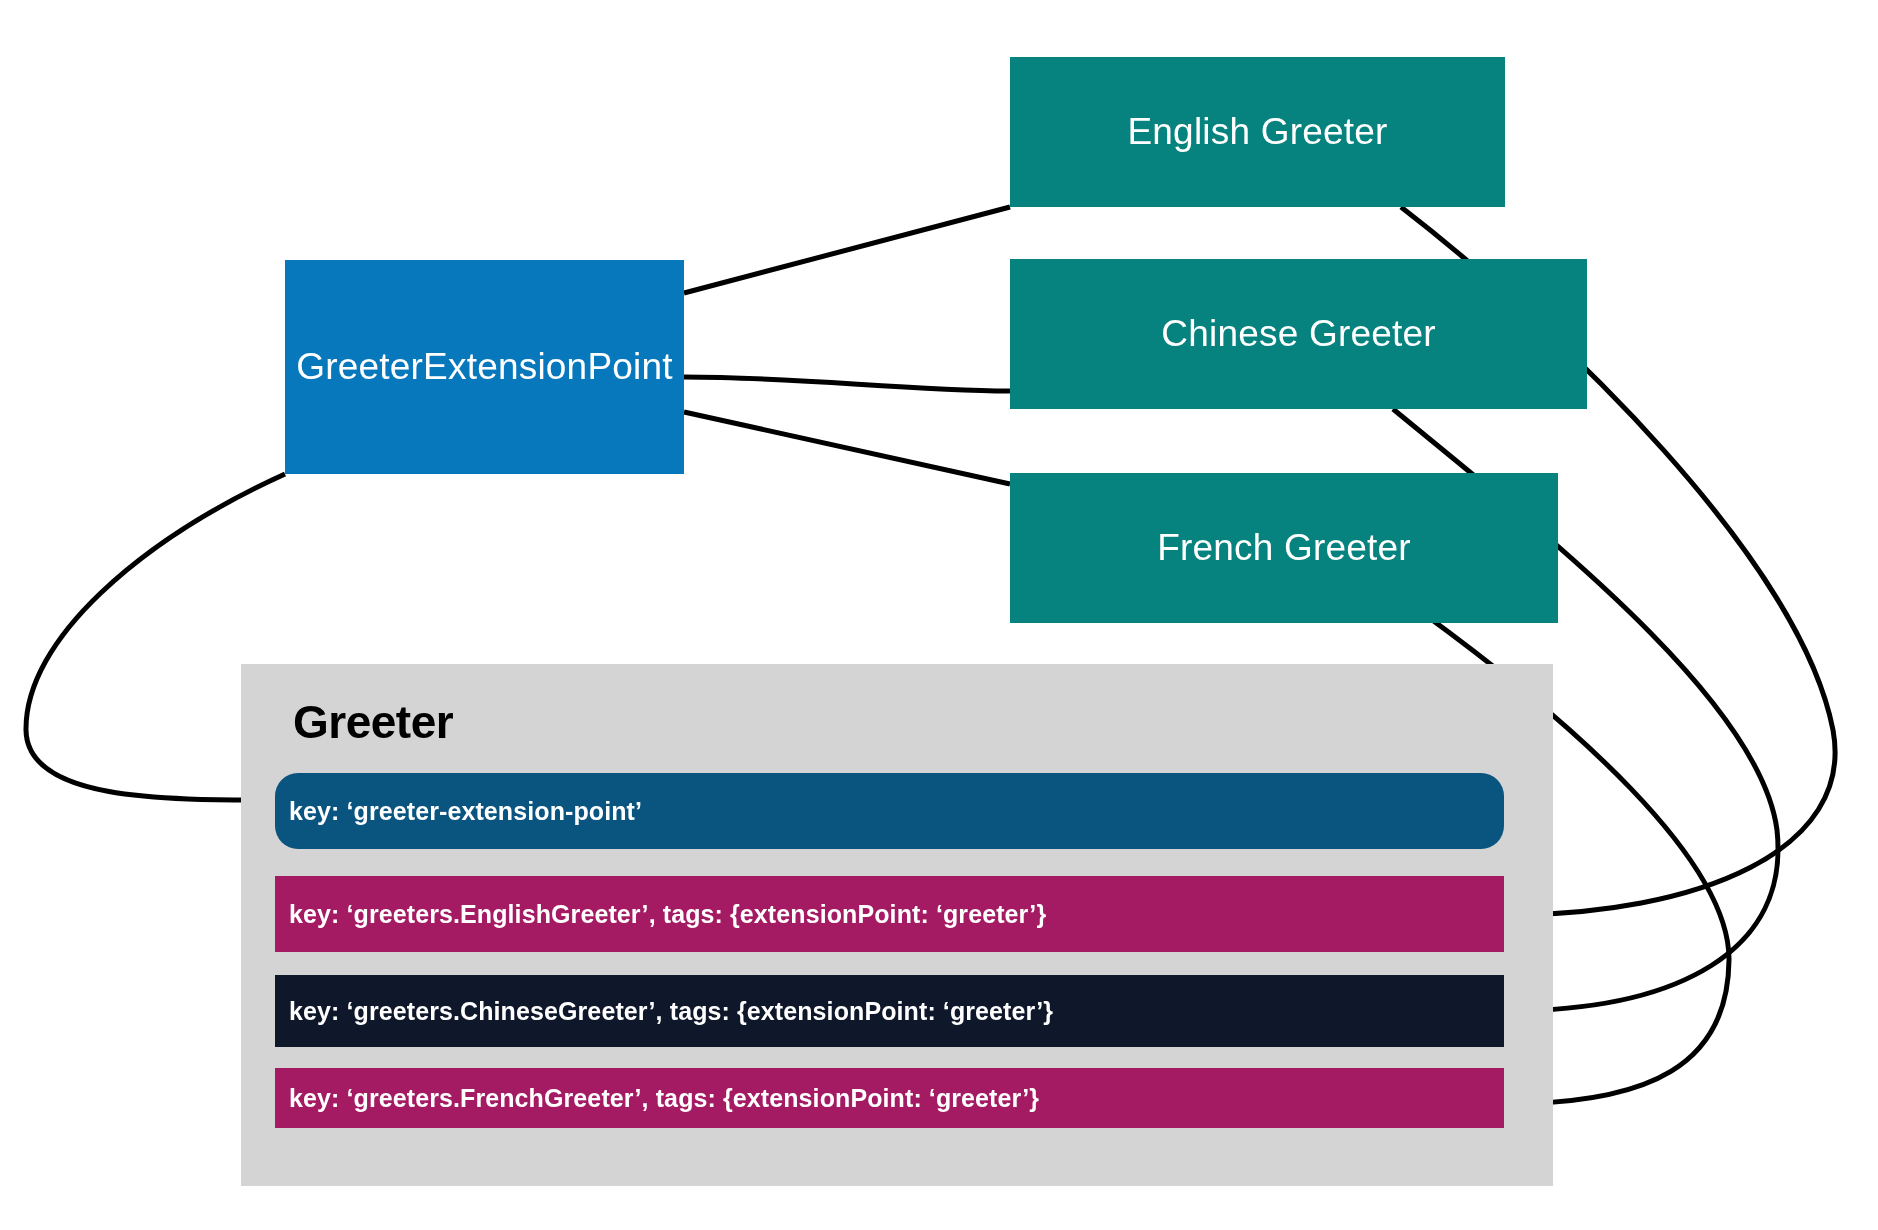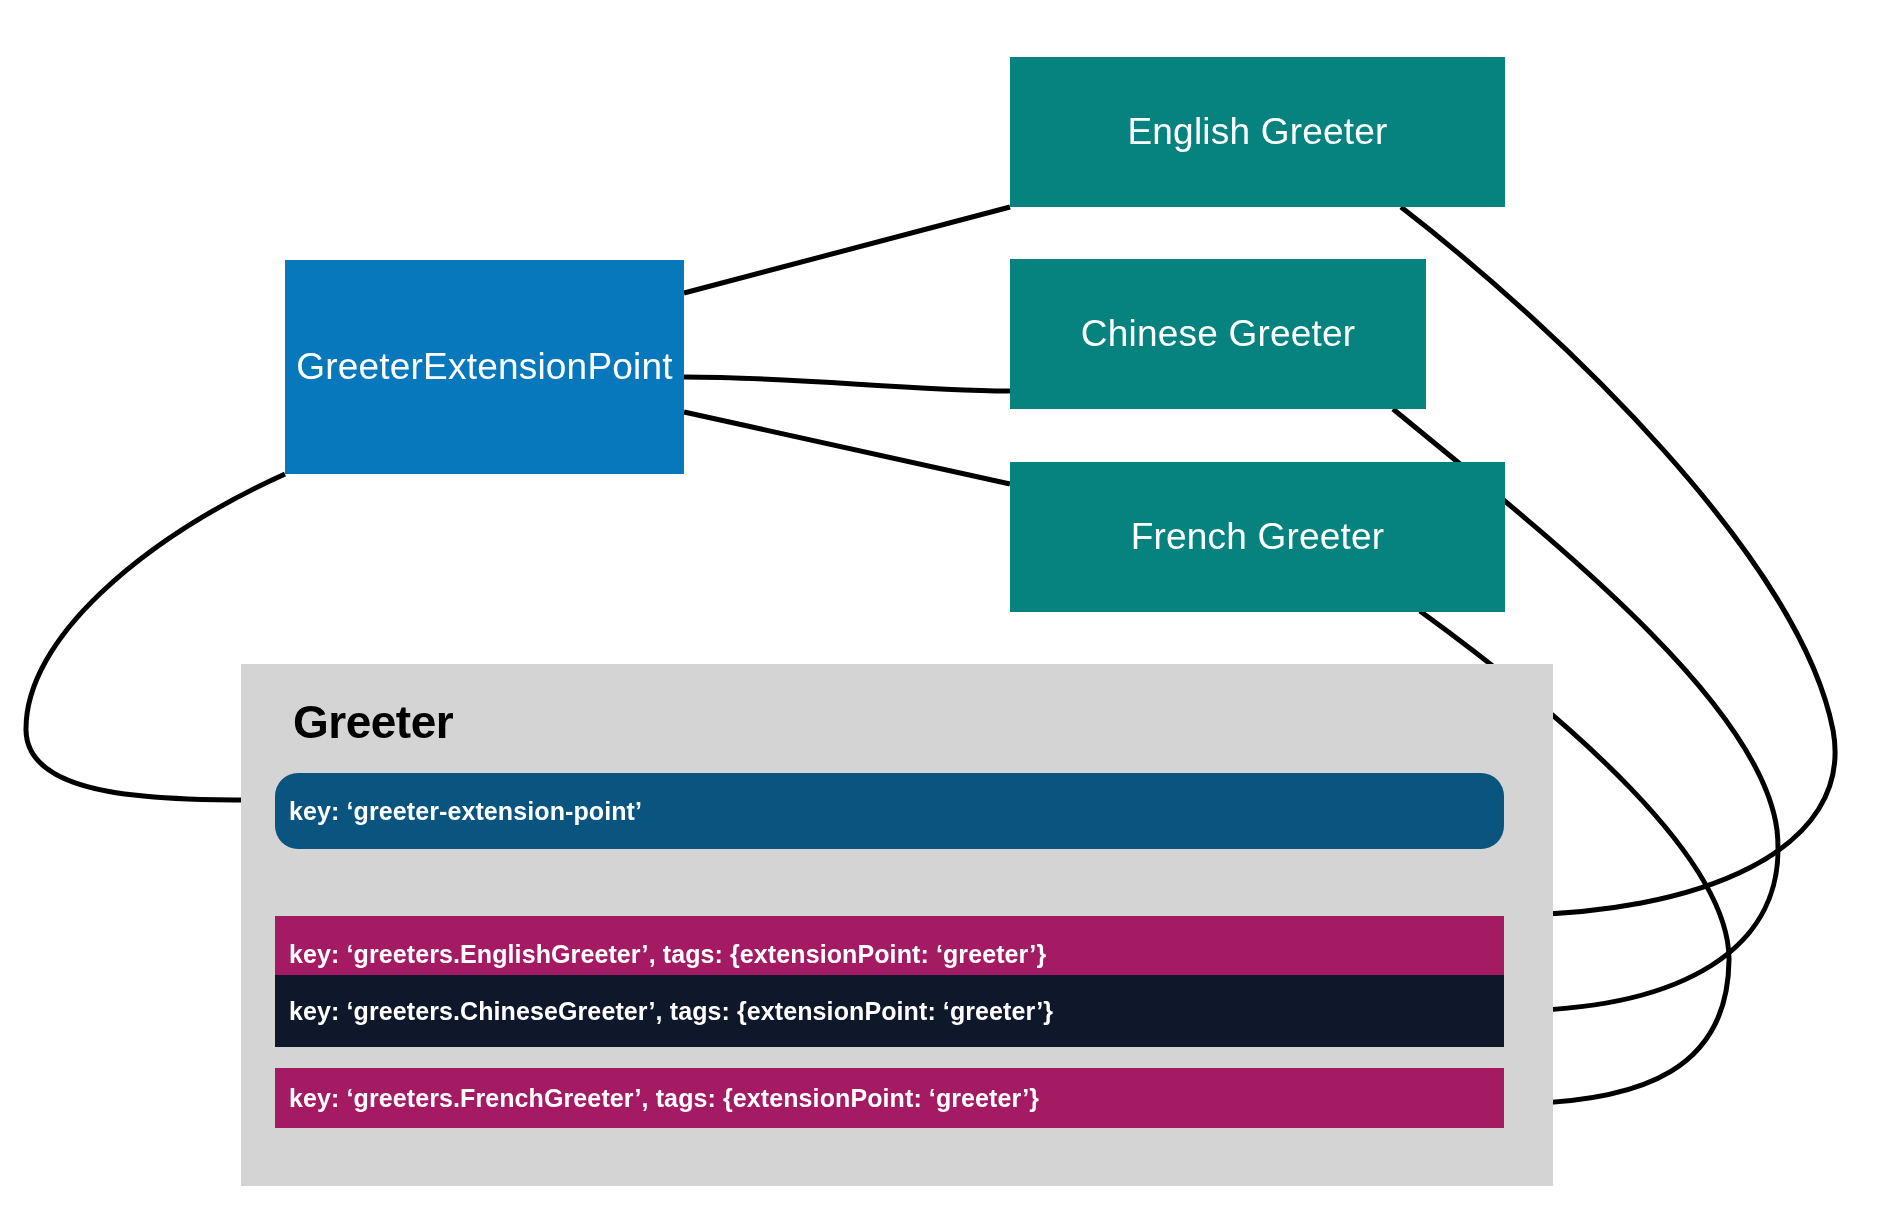--- a/index.html
+++ b/index.html
@@ -47,28 +47,28 @@
   .node-greeter-1 {
     left: 1010px;
     top: 57px;
     width: 495px;
     height: 150px;
     background: #06837f;
   }
   .node-greeter-2 {
     left: 1010px;
     top: 259px;
-    width: 416px;
+    width: 577px;
     height: 150px;
     background: #06837f;
   }
   .node-greeter-3 {
     left: 1010px;
-    top: 462px;
-    width: 495px;
+    top: 473px;
+    width: 548px;
     height: 150px;
     background: #06837f;
   }
   .context-box {
     position: absolute;
     left: 241px;
     top: 664px;
     width: 1312px;
     height: 522px;
     background: #d4d4d4;
@@ -98,21 +98,20 @@
   .ctx-row-0 {
     top: 773px;
     height: 76px;
     background: #0a5480;
     border-radius: 23px;
   }
   .ctx-row-1 {
     top: 876px;
     height: 76px;
     background: #a41a63;
-    margin-top: 40px;
   }
   .ctx-row-2 {
     top: 975px;
     height: 72px;
     background: #0f172a;
   }
   .ctx-row-3 {
     top: 1068px;
     height: 60px;
     background: #a41a63;

